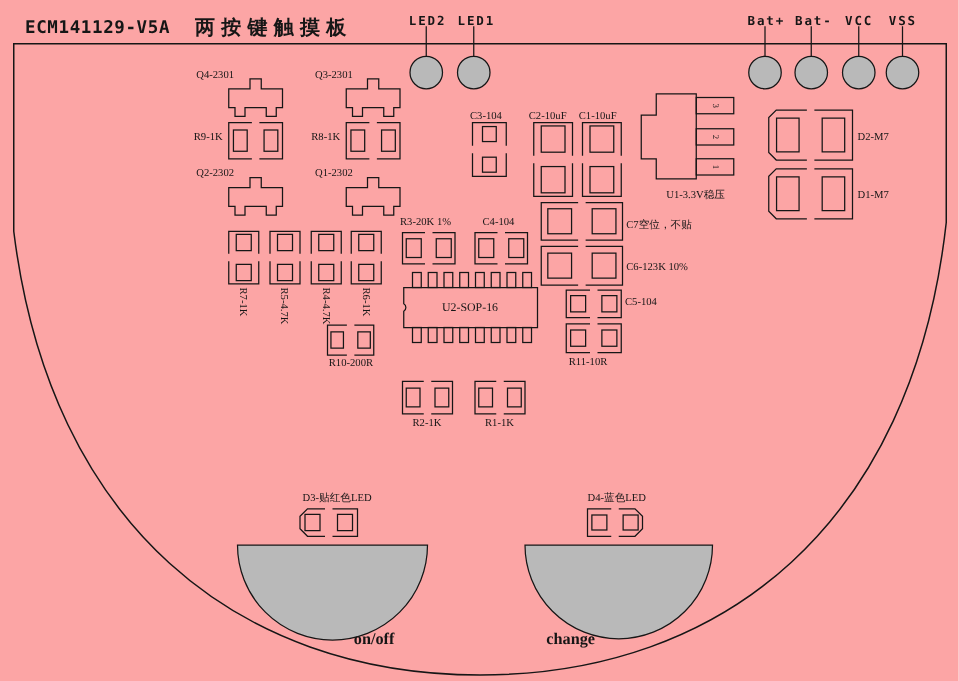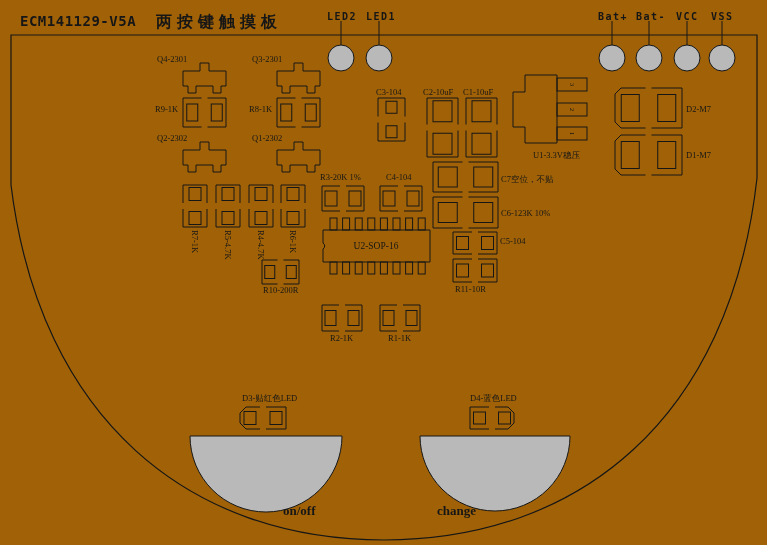--- a/index.html
+++ b/index.html
@@ -1,16 +1,16 @@
 <!DOCTYPE html>
 <html><head>
 <meta charset="utf-8">
 <style>
   html,body{margin:0;padding:0;background:#fff;}
-  .stage{position:relative;width:767px;height:545px;background:#a16207;overflow:hidden;
+  .stage{position:relative;width:767px;height:545px;background:#fca5a5;overflow:hidden;
          font-family:"Liberation Serif",serif;}
   svg{display:block;}
   svg text{fill:#161616;}
   .ln{fill:none;stroke:#161616;stroke-width:1.2px;}
   .title-code{font-family:"DejaVu Sans Mono",monospace;font-weight:bold;font-size:14px;letter-spacing:.5px;}
   .title-cjk{font-family:"DejaVu Sans",sans-serif;font-weight:bold;font-size:16px;letter-spacing:5px;}
   .pin-lbl{font-family:"DejaVu Sans Mono",monospace;font-weight:bold;font-size:10px;letter-spacing:1.5px;}
   .lbl{font-family:"Liberation Serif",serif;font-size:8.5px;}
   .lbl-lg{font-family:"Liberation Serif",serif;font-size:9.5px;}
   .pinnum{font-family:"Liberation Serif",serif;font-size:7px;}

